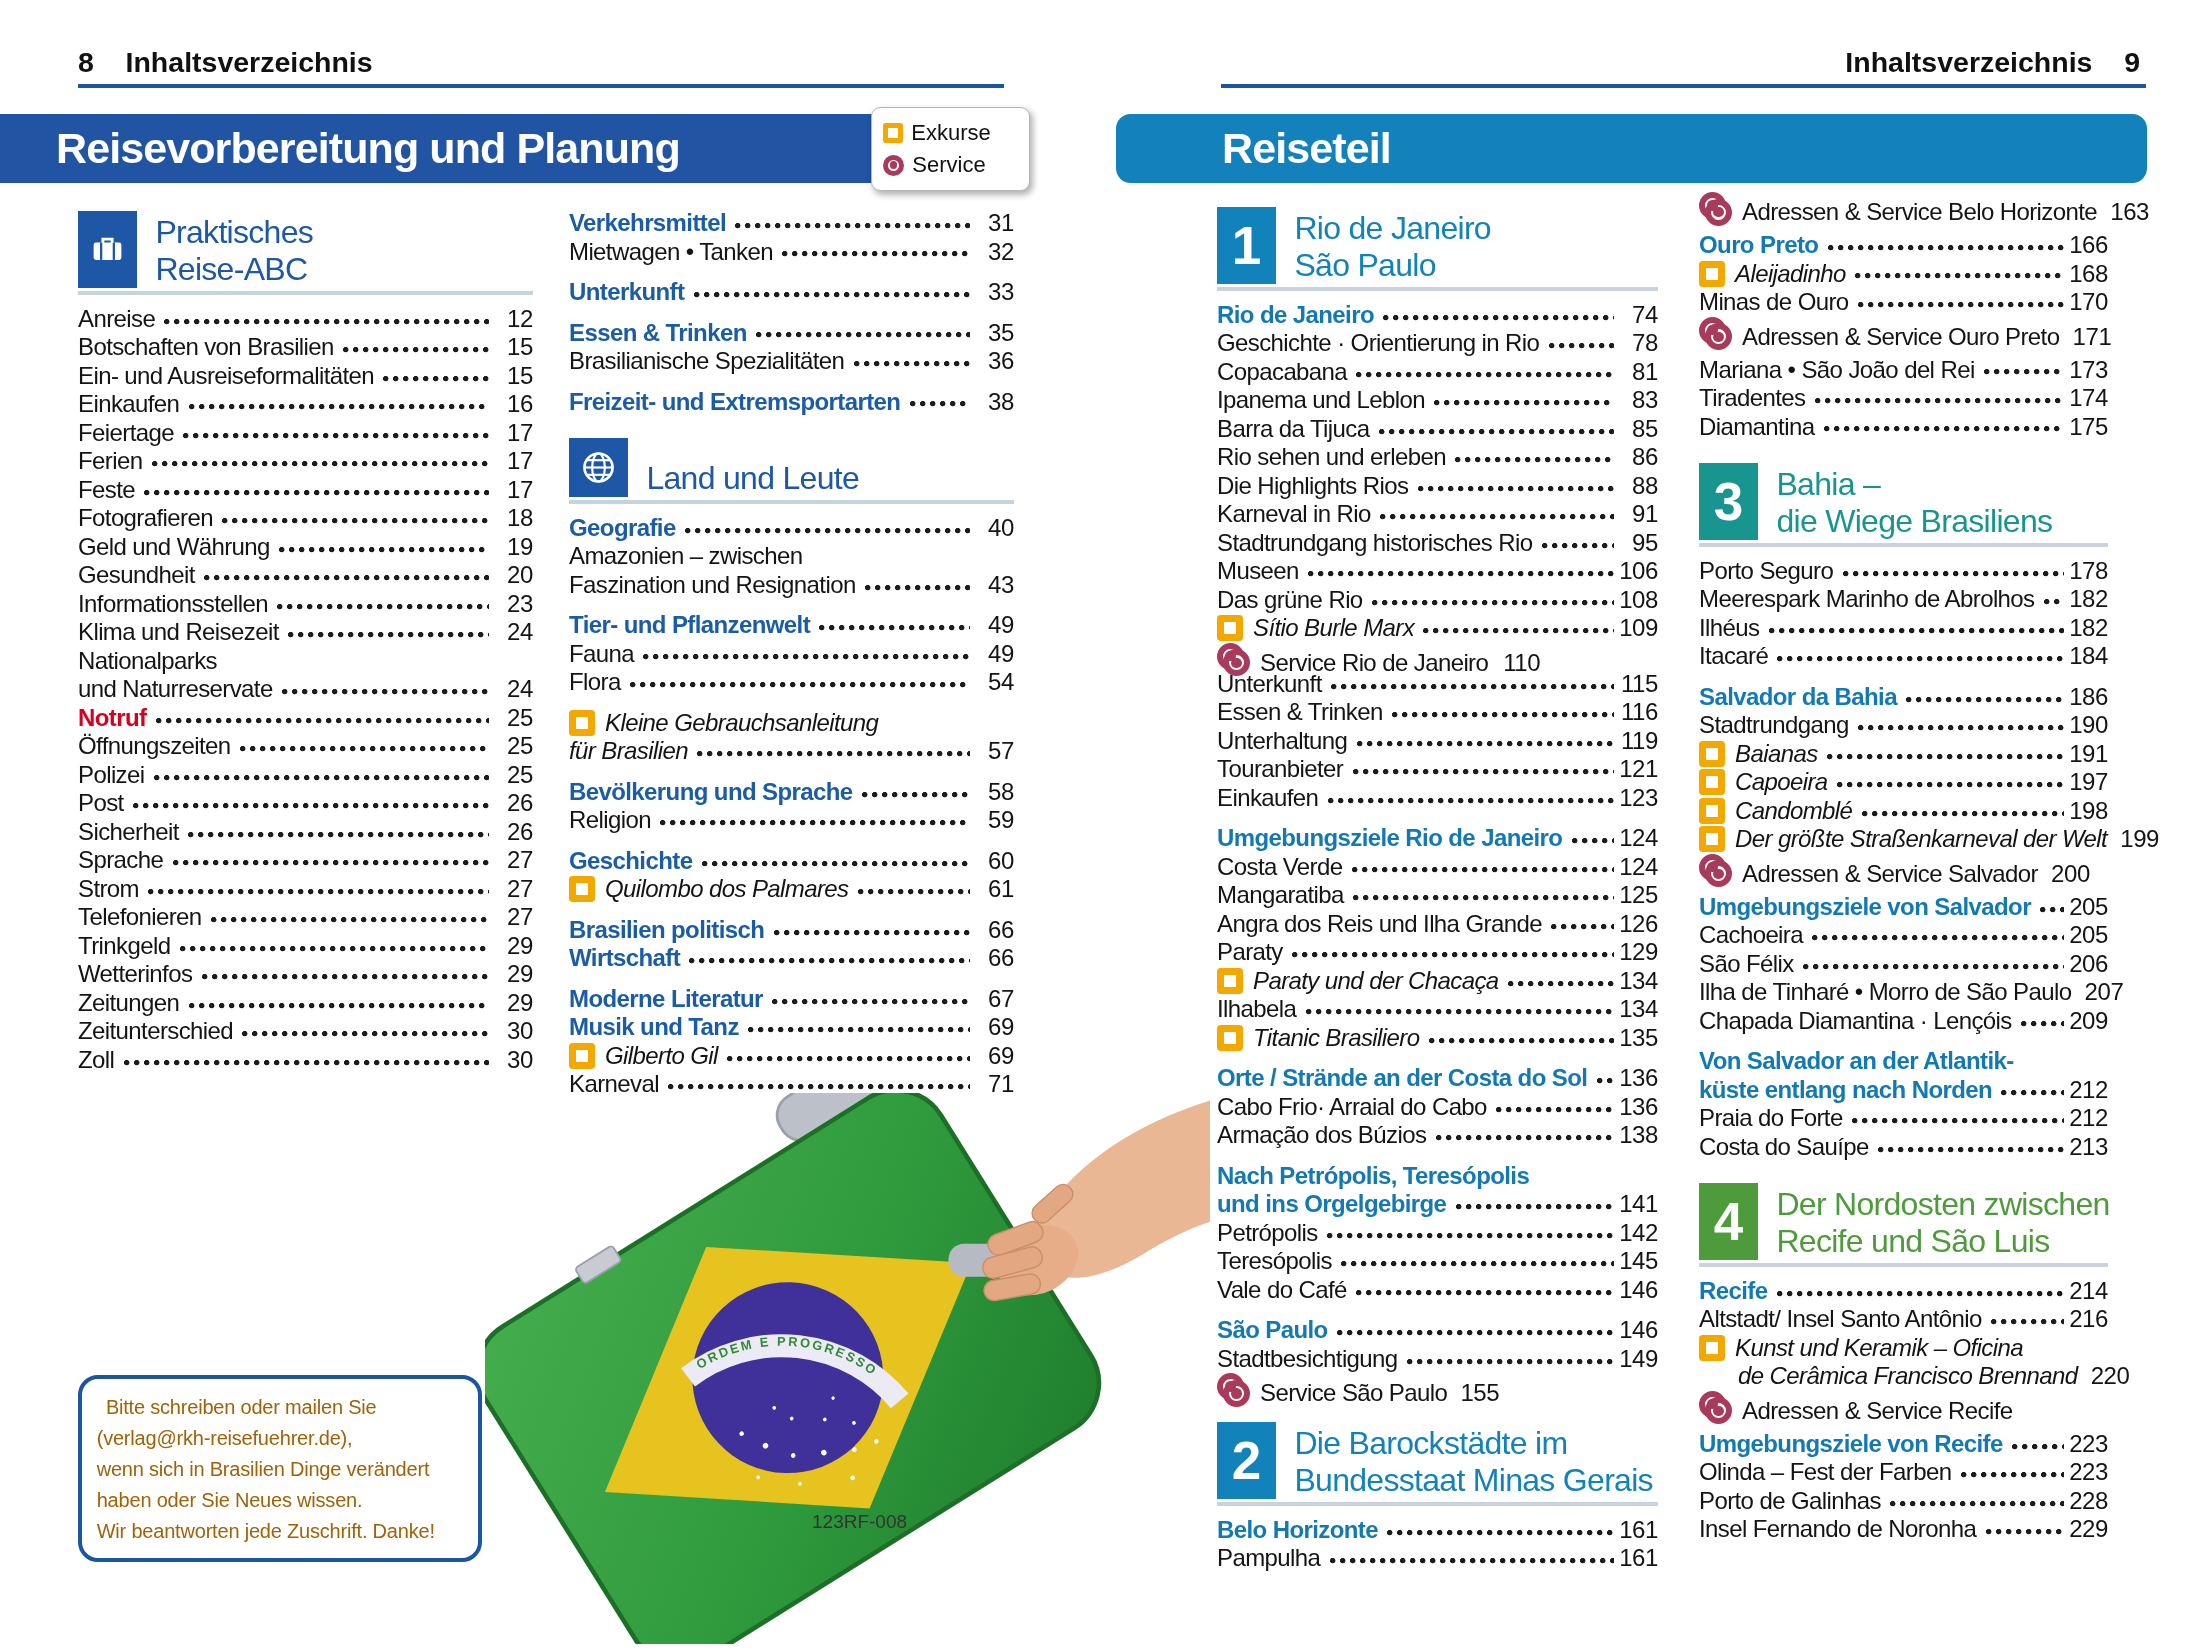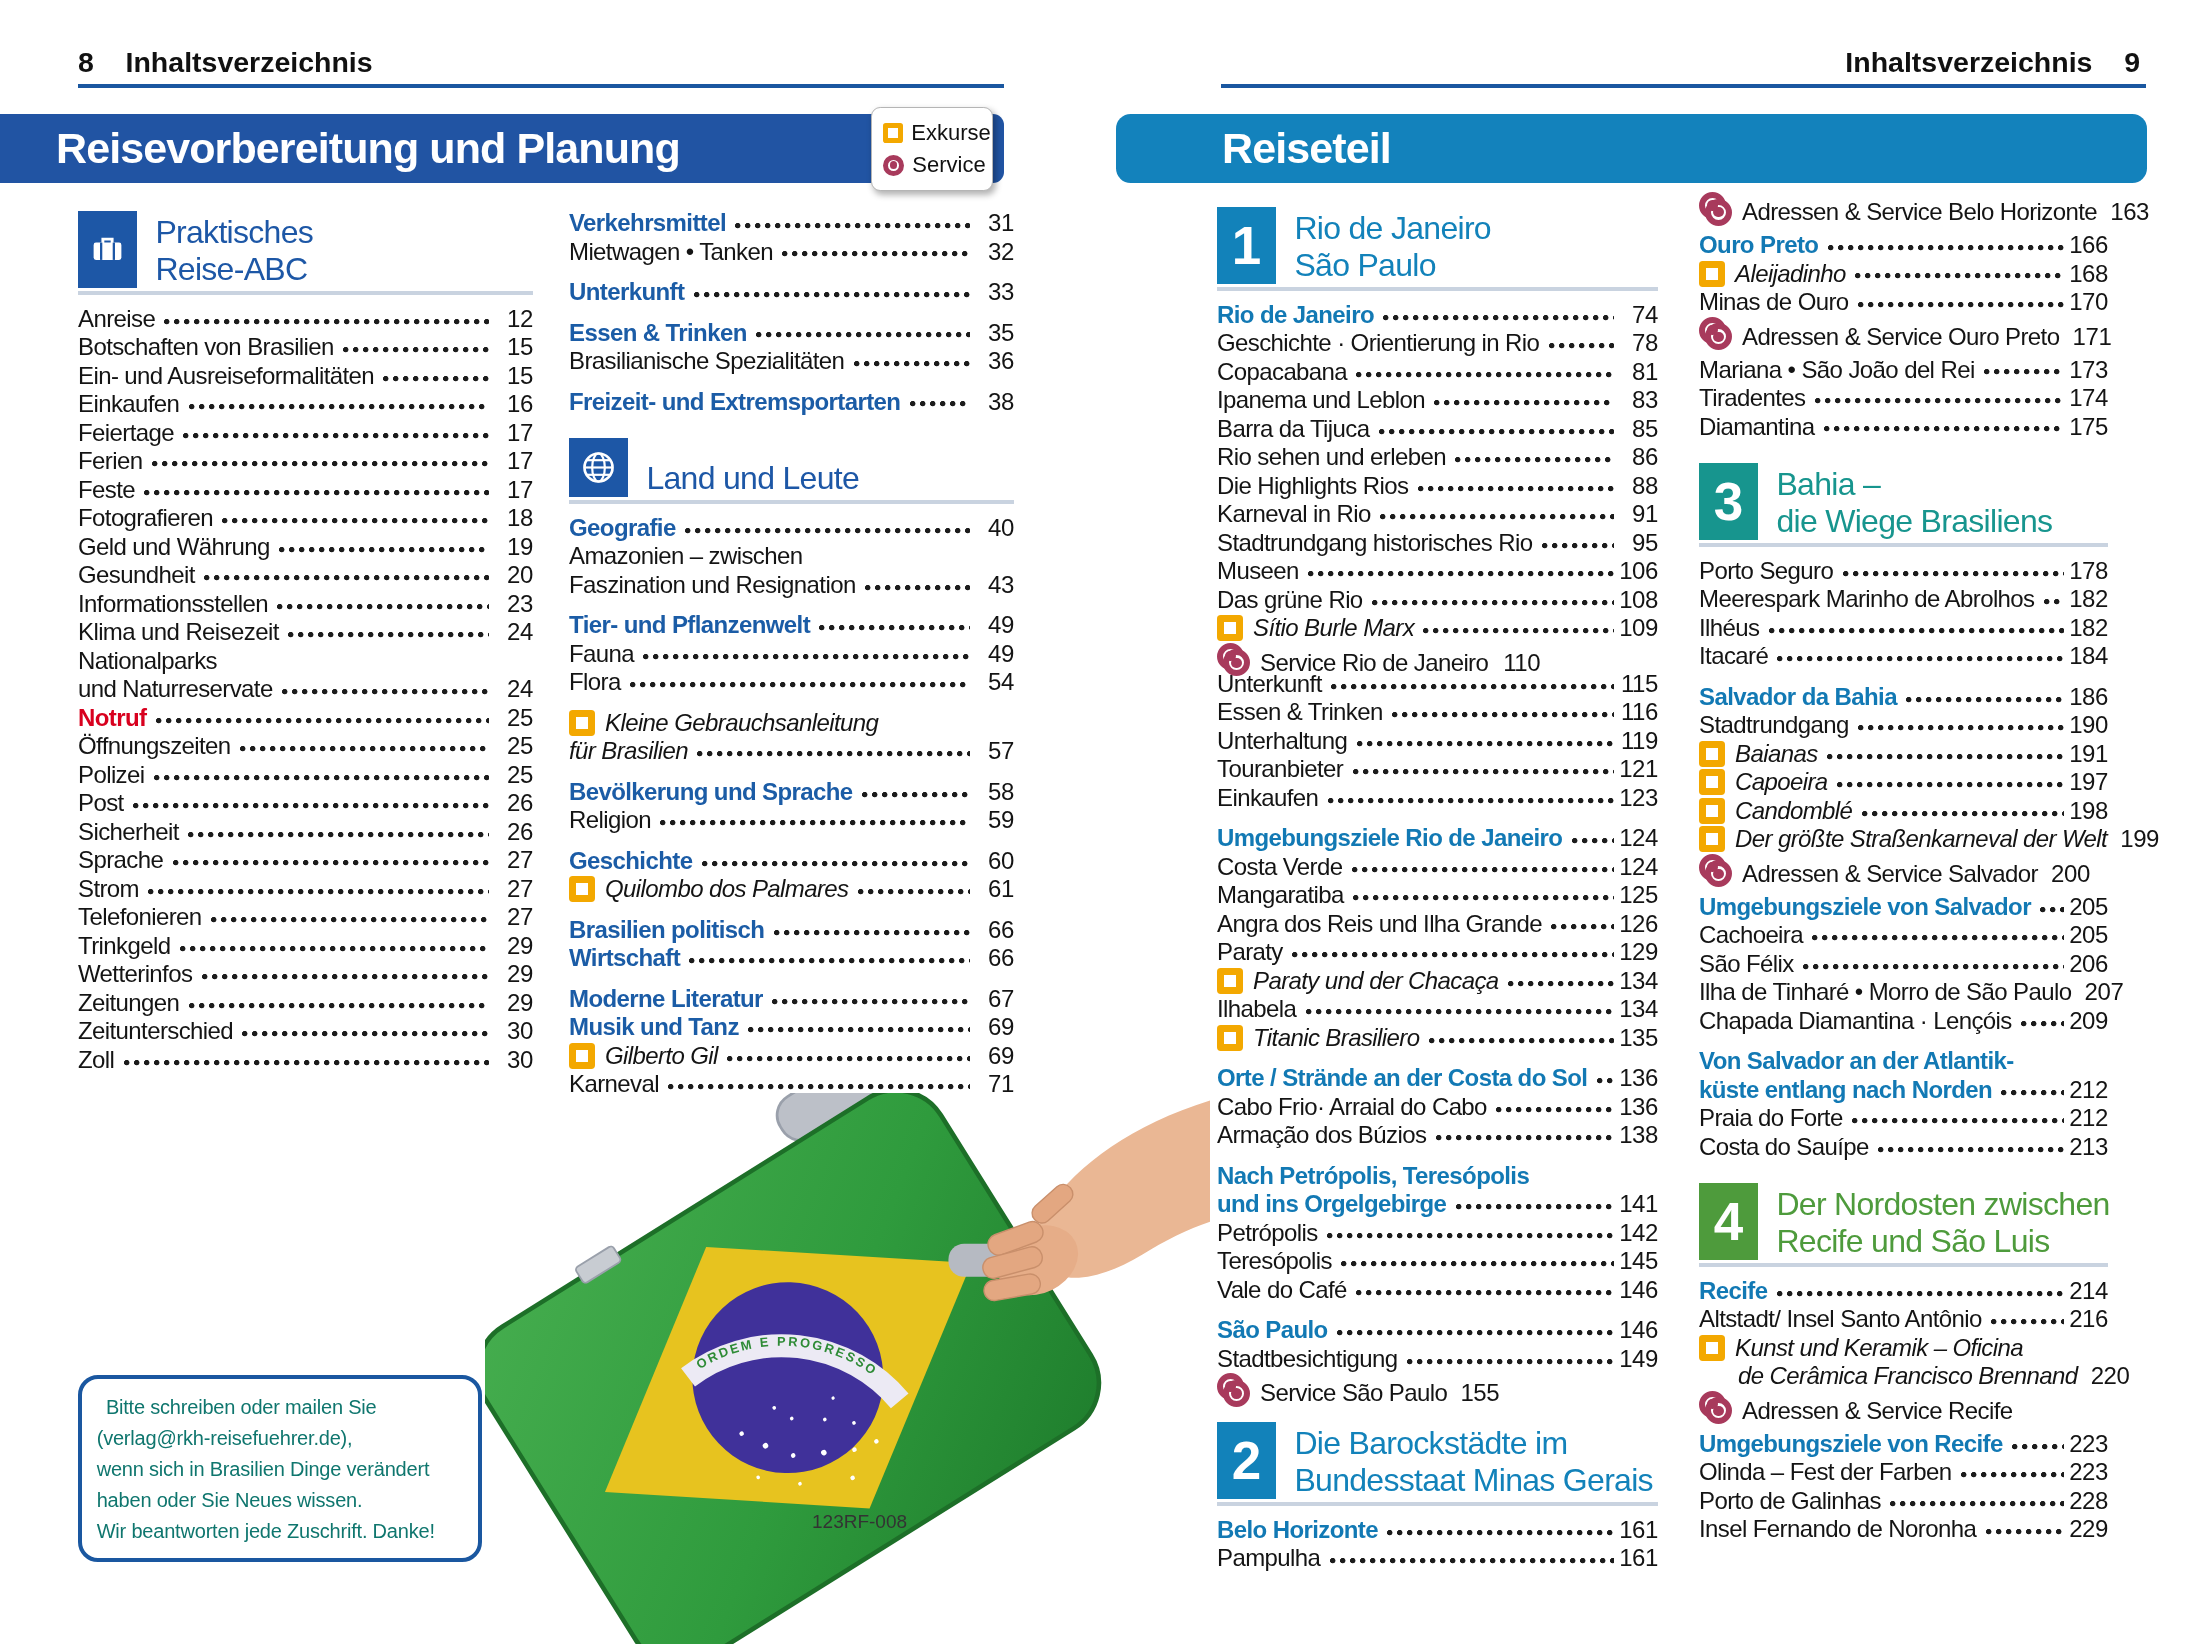--- a/index.html
+++ b/index.html
@@ -12,21 +12,21 @@
 
   
   .banner{position:absolute;top:114px;height:69px;display:flex;align-items:center;}
   .banner .t{color:#fff;font-size:43px;font-weight:bold;letter-spacing:-0.9px;white-space:nowrap;}
   #banner-left{left:0;width:1004px;background:#2154a3;border-radius:0 11px 11px 0;}
   #banner-left .t{margin-left:56px;}
   #banner-right{left:1116px;width:1031px;background:#1382bc;border-radius:14.7px;}
   #banner-right .t{margin-left:106px;}
 
   
-  .legend{position:absolute;left:871px;top:107px;width:122px;height:84px;background:#fff;
+  .legend{position:absolute;left:871px;top:107px;width:159px;height:84px;background:#fff;
           border:1.8px solid #b5b5b5;border-radius:9.2px;box-shadow:2.8px 3.7px 6.4px rgba(0,0,0,.3);
           box-sizing:border-box;display:flex;flex-direction:column;justify-content:center;gap:6.4px;padding:3.7px 11px;}
   .legrow{display:flex;align-items:center;gap:8.3px;font-size:22px;color:#111;white-space:nowrap;}
   .exk-sm{width:20px;height:20px;border:5.5px solid #f3a800;box-sizing:border-box;border-radius:2.8px;flex:0 0 auto;}
   .svc-sm{width:21px;height:21px;border:5.5px solid #a83a5c;border-radius:50%;box-sizing:border-box;position:relative;flex:0 0 auto;}
   .svc-sm::after{content:"";position:absolute;inset:1.8px;border-radius:50%;background:#a83a5c;}
 
   
   .col{position:absolute;}
   #colL1{left:78px;top:211px;width:455px;}
@@ -60,21 +60,21 @@
   .secbox{flex:0 0 auto;background:var(--c);color:#fff;display:flex;align-items:center;justify-content:center;}
   .secbox.two{width:59px;height:77px;}
   .secbox.one{width:59px;height:59px;}
   .secnum{font-size:53px;font-weight:bold;line-height:1;}
   .sectitle{font-size:32px;font-weight:normal;color:var(--c);line-height:37px;letter-spacing:-0.7px;white-space:nowrap;}
   .secrule{height:4.6px;background:#c9d3e0;margin:2.8px 0 9.2px;}
 
   
   #infobox{position:absolute;left:78px;top:1375px;width:404px;box-sizing:border-box;
            border:4.6px solid #1a57a0;border-radius:20px;padding:13px 14.7px 11px;
-           font-size:20px;line-height:31px;color:#0f766e;letter-spacing:-0.2px;white-space:nowrap;}
+           font-size:20px;line-height:31px;color:#a16207;letter-spacing:-0.2px;white-space:nowrap;}
   #infobox div:first-child{padding-left:9.2px;}
 
   
   #photo{position:absolute;left:485px;top:1093px;width:725px;height:551px;}
   #photo-credit{position:absolute;left:327px;top:418px;font-size:19px;color:#333;letter-spacing:0;}
 </style>
 </head>
 <body>
 
 <div class="runhead" id="rh-left" style="left:78px">

